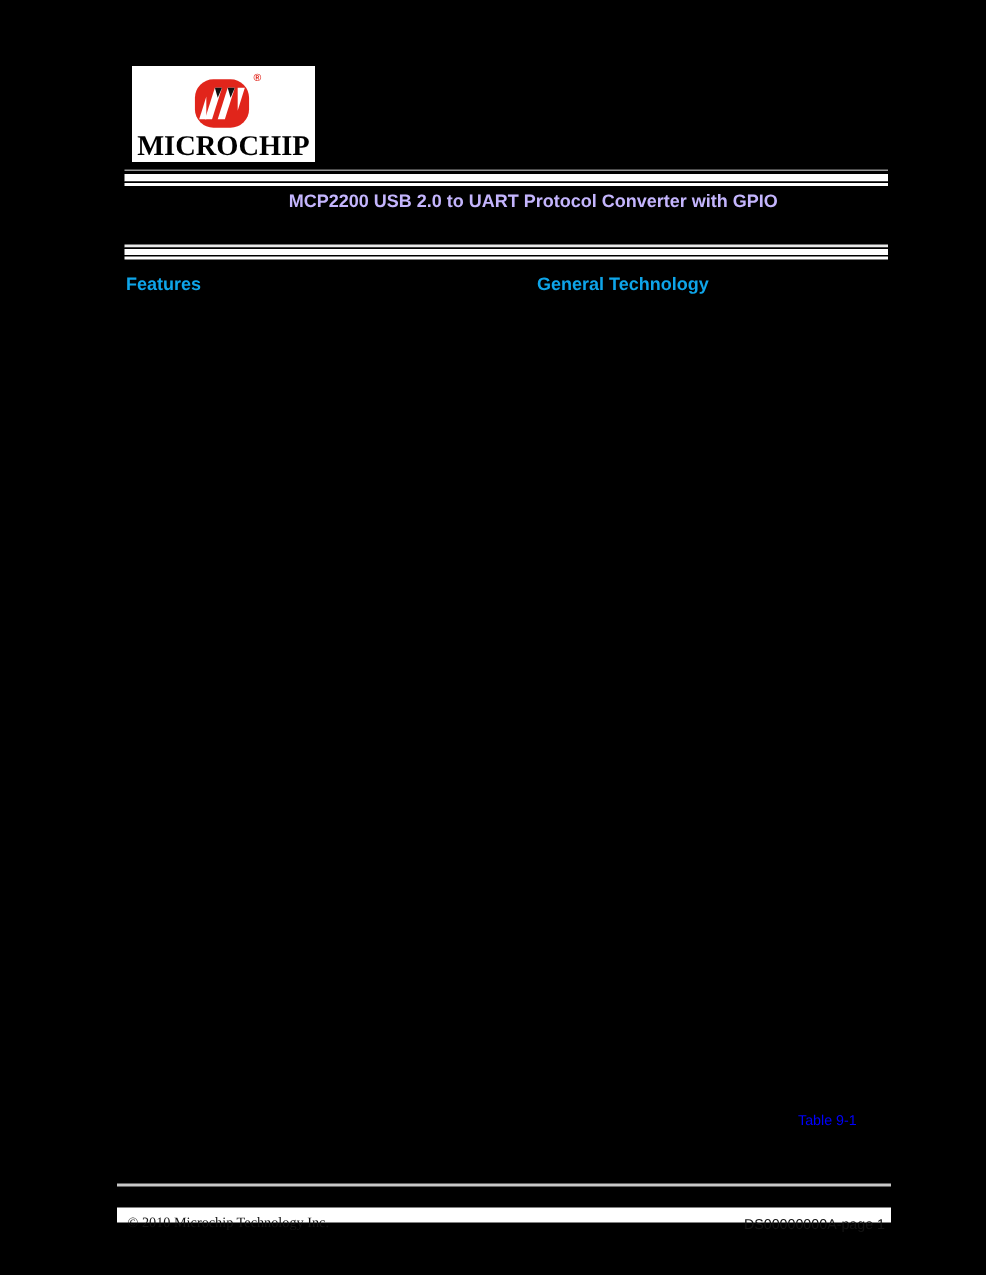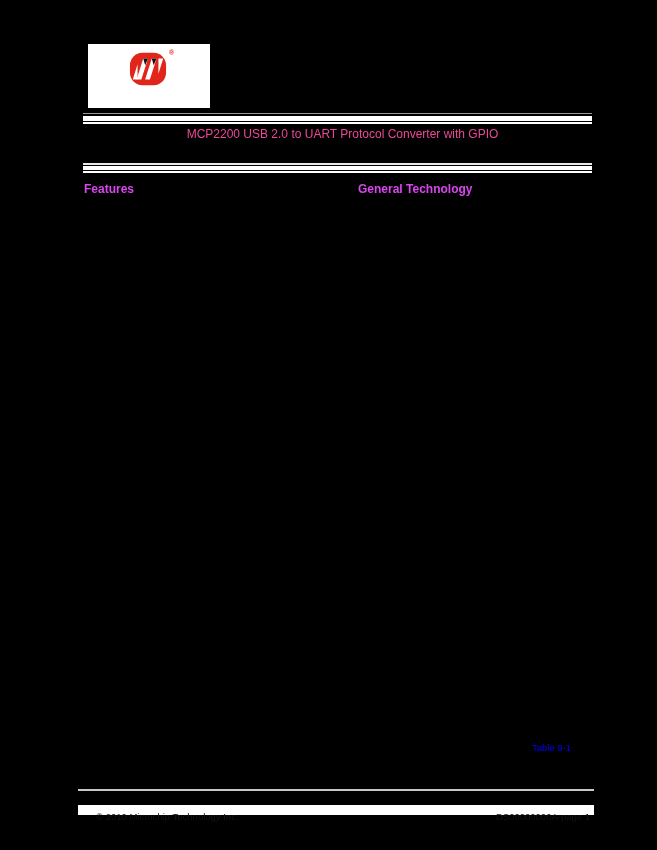--- a/index.html
+++ b/index.html
@@ -22,54 +22,55 @@
   .rule-b{top:163px;}
   .rule .thin-gray{height:1px;background:#969696;}
   .rule .gap2{height:2px;background:#000;}
   .rule .gap1{height:1px;background:#000;}
   .rule .thick-white{height:5px;background:#fff;}
   .rule .thick-white2{height:4px;background:#fff;}
   .rule .thin-white{height:2px;background:#fff;}
   .rule .thin-bright{height:2px;background:#e9e9e9;}
   
   .doc-title{
-    position:absolute;left:88px;top:127px;width:509px;text-align:center;
-    font-size:12px;font-weight:normal;color:#ec4899;
+    position:absolute;left:101px;top:127px;width:509px;text-align:center;
+    font-size:12px;font-weight:bold;color:#c4b5fd;
   }
-  .col-heading{position:absolute;top:182px;font-size:12px;font-weight:bold;color:#d946ef;}
+  .col-heading{position:absolute;top:182px;font-size:12px;font-weight:bold;color:#0ea5e9;}
   .col-heading.left{left:84px;}
   .col-heading.right{left:358px;}
   
   .xref{
     position:absolute;left:532px;top:742px;font-size:9.5px;color:#0000fe;
     cursor:pointer;white-space:nowrap;
   }
   
   .footer-rule{position:absolute;left:78px;top:789px;width:516px;height:2px;background:#c8c8c8;}
   .footer-band{position:absolute;left:78px;top:805px;width:516px;height:10px;background:#fff;}
   .footer-text{position:absolute;top:811px;font-size:9.5px;color:#141414;white-space:nowrap;}
-  .footer-text.left{left:96px;}
+  .footer-text.left{left:85px;font-family:Liberation Serif, serif;}
   .footer-text.right{left:400px;width:190px;text-align:right;}
 </style>
 </head>
 <body>
 
 <div class="page">
 
   <div class="logo-box">
     <svg class="emblem" viewBox="0 0 40 36">
       <rect x="1" y="1" width="38" height="34" rx="13" ry="13" fill="#e1251b"></rect>
       <polygon points="8,29 15,7 20,7 13,29" fill="#ffffff"></polygon>
       <polygon points="17,29 24,7 29,7 22,29" fill="#ffffff"></polygon>
       <polygon points="15,7 20,7 17,14" fill="#111111"></polygon>
       <polygon points="24,7 29,7 26,14" fill="#111111"></polygon>
       <polygon points="4,29 9,13 9,29" fill="#ffffff"></polygon>
       <polygon points="31,7 31,23 36,7" fill="#ffffff"></polygon>
     </svg>
     <span class="regmark">®</span>
+    <div class="wordmark" style="text-transform:uppercase;">Microchip</div>
   </div>
 
   <div class="rule rule-a">
     <div class="thin-gray"></div>
       <div class="gap2"></div>
     <div class="thick-white"></div>
       <div class="gap1"></div>
     <div class="thin-white"></div>
   </div>
 

